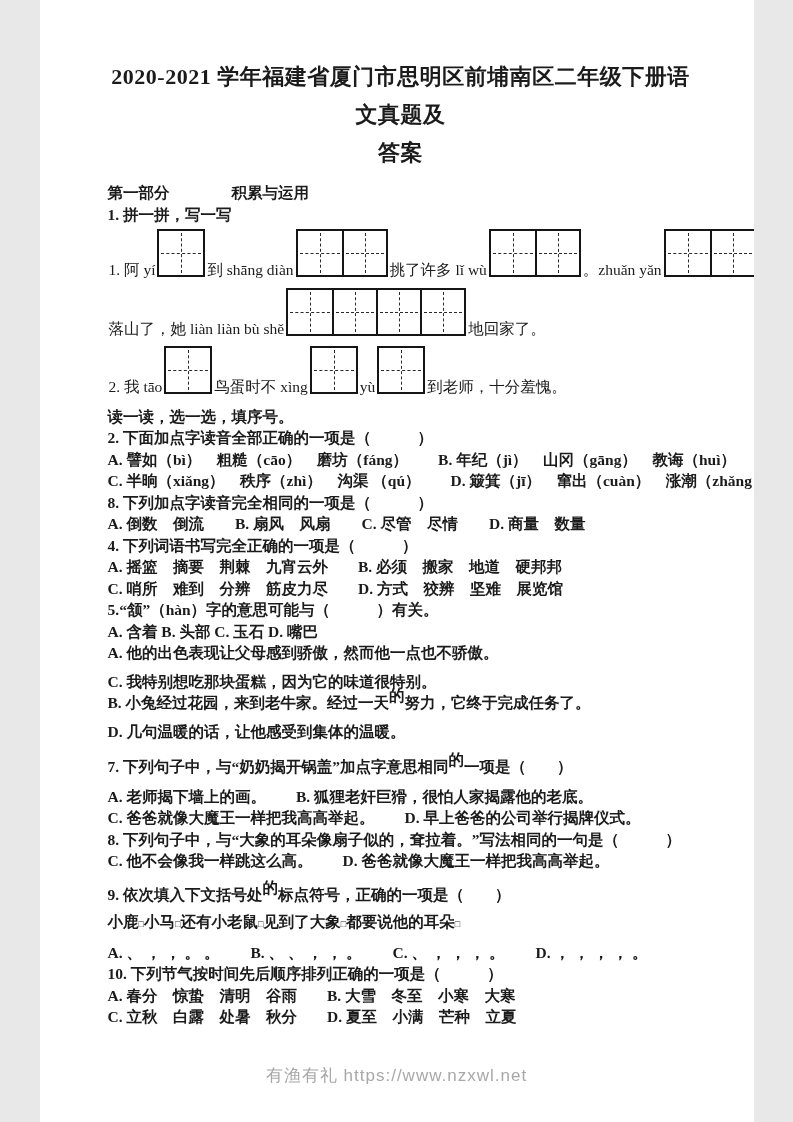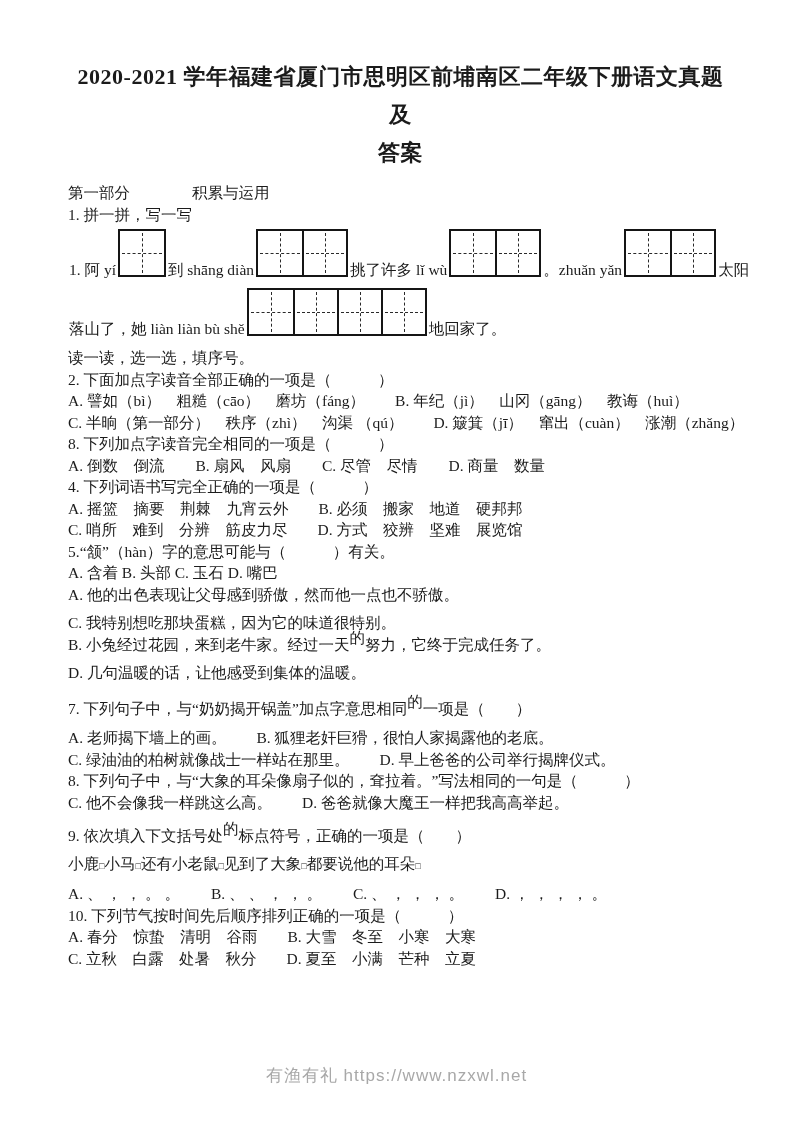--- a/index.html
+++ b/index.html
@@ -1,36 +1,36 @@
 <!DOCTYPE html>
 <html><head>
 <meta charset="utf-8">
 <style>
   * { margin:0; padding:0; box-sizing:border-box; }
   html,body { background:#e8e8e8; }
   .page {
     position:relative;
-    width:793px; height:1122px;
+    width:714px; height:1122px;
     margin:0 auto;
     background:#ffffff;
     font-family:"Liberation Serif","DejaVu Serif",serif;
     color:#1b1b1b;
     overflow:hidden;
   }
   .content { padding:58px 60px 0 68px; }
   .title {
     text-align:center;
     font-size:22px;
     font-weight:700;
     line-height:38px;
     margin-bottom:10px;
     letter-spacing:0.5px;
   }
   .body-text { font-size:15.5px; line-height:21.5px; }
-  .line { white-space:nowrap; }
+  .line { white-space:nowrap;font-weight:bold; }
   
   .fill-line { white-space:nowrap; margin-top:8px; }
   .fill-line .ft { margin:0 1px; }
   .tzg { display:inline-flex; border:2px solid #151515; margin:0 1px; }
   .tzg .cell { width:44px; height:44px; position:relative; }
   .tzg .cell + .cell { border-left:2px solid #151515; }
   .tzg .cell::before {
     content:""; position:absolute; left:2px; right:2px; top:50%;
     border-top:1.5px dashed #2a2a2a;
   }
@@ -94,29 +94,38 @@
 
       <div class="fill-line mt7">
         <span class="ft">落山了，她 liàn liàn bù shě</span><span class="tzg">
             <span class="cell"></span>
             <span class="cell"></span>
             <span class="cell"></span>
             <span class="cell"></span>
           </span><span class="ft">地回家了。</span>
       </div>
 
+      <div class="fill-line mt7">
+        <span class="ft">2. 我 tāo</span><span class="tzg">
+            <span class="cell"></span>
+          </span><span class="ft">鸟蛋时不 xìng</span><span class="tzg">
+            <span class="cell"></span>
+          </span><span class="ft">yù</span><span class="tzg">
+            <span class="cell"></span>
+          </span><span class="ft">到老师，十分羞愧。</span>
+      </div>
 
       <div class="line mt8">读一读，选一选，填序号。</div>
 
       <div class="line">2. 下面加点字读音全部正确的一项是（　　　）</div>
       <div class="line pair">
         <span>A. 譬如（bì）　粗糙（cāo）　磨坊（fáng）</span><span>B. 年纪（jì）　山冈（gāng）　教诲（huì）</span>
       </div>
       <div class="line pair">
-        <span>C. 半晌（第一部分）　秩序（zhì）　沟渠 （qú）</span><span>D. 簸箕（jī）　窜出（cuàn）　涨潮（zhǎng）</span>
+        <span>C. 半晌（xiǎng）　秩序（zhì）　沟渠 （qú）</span><span>D. 簸箕（jī）　窜出（cuàn）　涨潮（zhǎng）</span>
       </div>
 
       <div class="line">8. 下列加点字读音完全相同的一项是（　　　）</div>
       <div class="line">A. 倒数　倒流　　B. 扇风　风扇　　C. 尽管　尽情　　D. 商量　数量</div>
 
       <div class="line">4. 下列词语书写完全正确的一项是（　　　）</div>
       <div class="line pair">
         <span>A. 摇篮　摘要　荆棘　九宵云外</span><span>B. 必须　搬家　地道　硬邦邦</span>
       </div>
       <div class="line pair">
@@ -133,21 +142,21 @@
       </div>
       <div class="line">D. 几句温暖的话，让他感受到集体的温暖。</div>
 
       <div class="line mt14 mb8">
         <span>7. 下列句子中，与“奶奶揭开锅盖”加点字意思相同</span><span class="sup">的</span><span>一项是（　　）</span>
       </div>
       <div class="line pair">
         <span>A. 老师揭下墙上的画。</span><span>B. 狐狸老奸巨猾，很怕人家揭露他的老底。</span>
       </div>
       <div class="line pair">
-        <span>C. 绿油油的柏树就像战士一样站在那里。</span><span>D. 早上爸爸的公司举行揭牌仪式。</span>
+        <span>C. 爸爸就像大魔王一样把我高高举起。</span><span>D. 早上爸爸的公司举行揭牌仪式。</span>
       </div>
 
       <div class="line">8. 下列句子中，与“大象的耳朵像扇子似的，耷拉着。”写法相同的一句是（　　　）</div>
       <div class="line pair">
         <span>C. 他不会像我一样跳这么高。</span><span>D. 爸爸就像大魔王一样把我高高举起。</span>
       </div>
 
       <div class="line mt12 mb6">
         <span>9. 依次填入下文括号处</span><span class="sup">的</span><span>标点符号，正确的一项是（　　）</span>
       </div>

